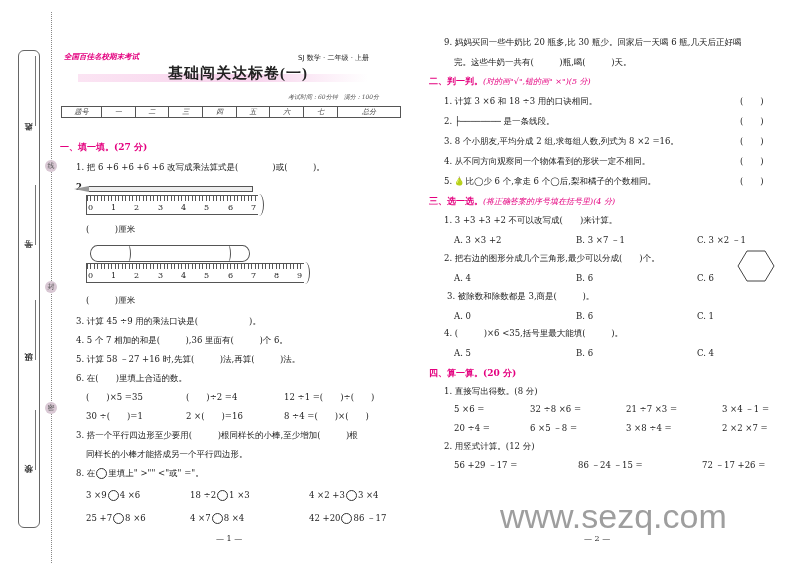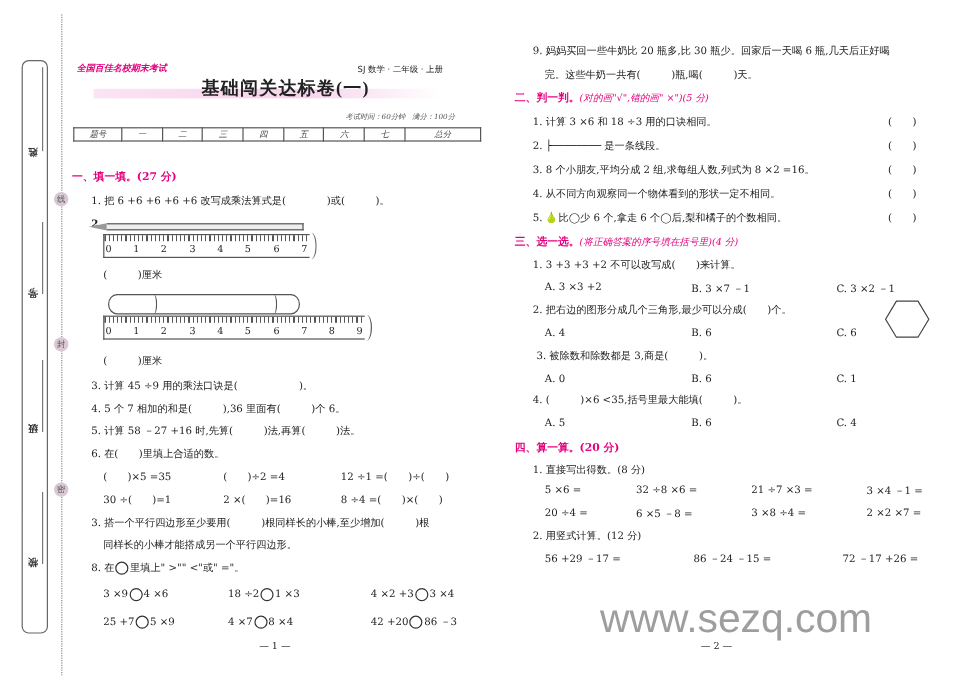--- a/index.html
+++ b/index.html
@@ -135,23 +135,23 @@
 <div class="abs" style="left:284px;top:411px">8 ÷4 =(　　)×(　　)</div>
 <div class="abs" style="left:76px;top:430px">3. 搭一个平行四边形至少要用(　　　)根同样长的小棒,至少增加(　　　)根</div>
 <div class="abs" style="left:86px;top:449px">同样长的小棒才能搭成另一个平行四边形。</div>
 <div class="abs" style="left:76px;top:468px">
   <span>8. 在</span><span class="circ"></span><span>里填上" &gt;"" &lt;"或" ="。</span>
 </div>
 
 <div class="abs" style="left:86px;top:490px"><span>3 ×9</span><span class="circ"></span><span>4 ×6</span></div>
 <div class="abs" style="left:190px;top:490px"><span>18 ÷2</span><span class="circ"></span><span>1 ×3</span></div>
 <div class="abs" style="left:309px;top:490px"><span>4 ×2 +3</span><span class="circ"></span><span>3 ×4</span></div>
-<div class="abs" style="left:86px;top:513px"><span>25 +7</span><span class="circ"></span><span>5 ×9</span></div>
+<div class="abs" style="left:86px;top:513px"><span>25 +7</span><span class="circ"></span><span>8 ×6</span></div>
 <div class="abs" style="left:190px;top:513px"><span>4 ×7</span><span class="circ"></span><span>8 ×4</span></div>
-<div class="abs" style="left:309px;top:513px"><span>42 +20</span><span class="circ"></span><span>86 －3</span></div>
+<div class="abs" style="left:309px;top:513px"><span>42 +20</span><span class="circ"></span><span>86 －17</span></div>
 <div class="abs pageno" style="left:216px;top:534px">— 1 —</div>
 
 <div class="abs" style="left:444px;top:37px">9. 妈妈买回一些牛奶比 20 瓶多,比 30 瓶少。回家后一天喝 6 瓶,几天后正好喝</div>
 <div class="abs" style="left:454px;top:57px">完。这些牛奶一共有(　　　)瓶,喝(　　　)天。</div>
 
 <div class="abs sec" style="left:429px;top:75px"><span>二、判一判。</span><small>(对的画"√",错的画" ×")(5 分)</small></div>
 <div class="abs" style="left:444px;top:96px">1. 计算 3 ×6 和 18 ÷3 用的口诀相同。</div>
 <div class="abs" style="left:444px;top:116px">2. ├──────── 是一条线段。</div>
 <div class="abs" style="left:444px;top:136px">3. 8 个小朋友,平均分成 2 组,求每组人数,列式为 8 ×2 =16。</div>
 <div class="abs" style="left:444px;top:156px">4. 从不同方向观察同一个物体看到的形状一定不相同。</div>

